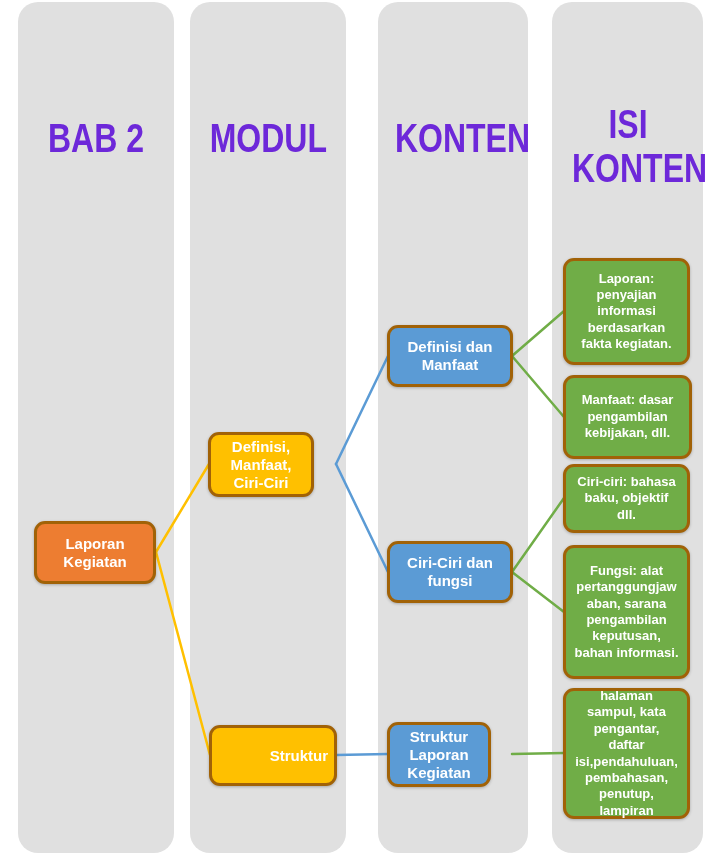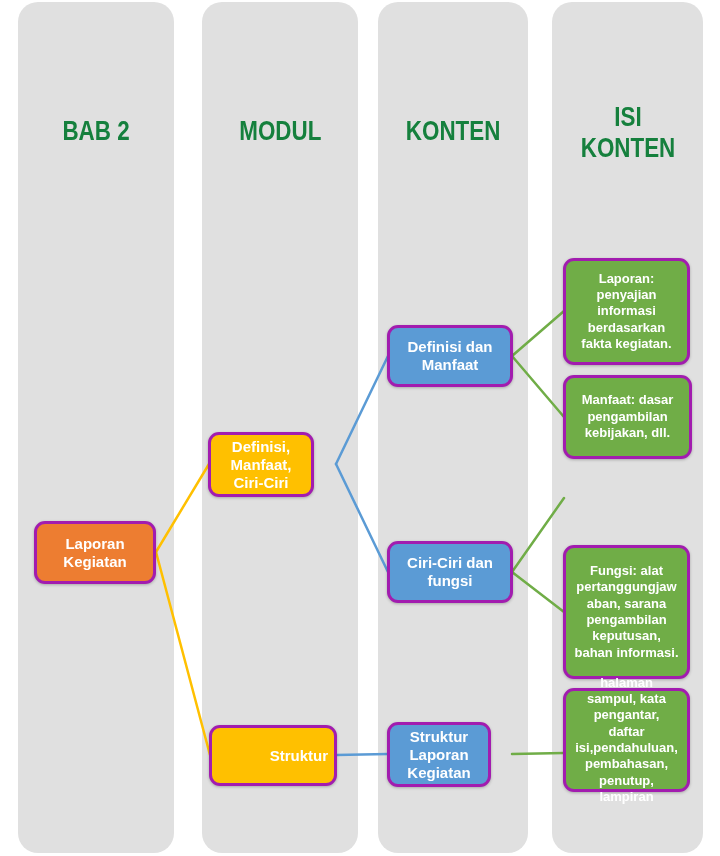--- a/index.html
+++ b/index.html
@@ -15,33 +15,33 @@
 
   .column {
     position: absolute;
     top: 2px;
     height: 851px;
     border-radius: 20px;
     background: #E0E0E0;
     z-index: 0;
   }
   .col-1 { left: 18px;  width: 156px; }
-  .col-2 { left: 202px; width: 156px; }
+  .col-2 { left: 190px; width: 156px; }
   .col-3 { left: 378px; width: 150px; }
   .col-4 { left: 552px; width: 151px; }
 
   .col-header {
     position: absolute;
     top: 114px;
     left: 0; right: 0;
     text-align: center;
     font-weight: bold;
-    font-size: 28px;
+    font-size: 40px;
     line-height: 1.1;
-    color: #15803d;
+    color: #6d28d9;
   }
   .col-header > span {
     display: inline-block;
     transform: scaleX(0.8);
     transform-origin: center;
     white-space: nowrap;
   }
   .col-header.two-line { top: 100px; }
   .col-header.two-line > span {
     white-space: normal;
@@ -51,21 +51,21 @@
   .connectors {
     position: absolute;
     top: 0; left: 0;
     z-index: 1;
   }
 
   .node {
     position: absolute;
     z-index: 2;
     box-sizing: border-box;
-    border: 3px solid #a21caf;
+    border: 3px solid #a16207;
     border-radius: 11px;
     color: #ffffff;
     font-weight: bold;
     text-align: center;
     display: flex;
     align-items: center;
     justify-content: center;
     box-shadow: 0 1px 3px rgba(0,0,0,0.25);
   }
   .node > span { display: block; width: 100%; }
@@ -78,21 +78,21 @@
   #n-root   { left: 34px;  top: 521px; width: 122px; height: 63px; }
   #n-mod1   { left: 208px; top: 432px; width: 106px; height: 65px; }
   #n-mod2   { left: 209px; top: 725px; width: 128px; height: 61px; text-align: right; }
   #n-kon1   { left: 387px; top: 325px; width: 126px; height: 62px; }
   #n-kon2   { left: 387px; top: 541px; width: 126px; height: 62px; }
   #n-kon3   { left: 387px; top: 722px; width: 104px; height: 65px; }
   #n-isi1   { left: 563px; top: 258px; width: 127px; height: 107px; }
   #n-isi2   { left: 563px; top: 375px; width: 129px; height: 84px; }
   #n-isi3   { left: 563px; top: 464px; width: 127px; height: 69px; }
   #n-isi4   { left: 563px; top: 545px; width: 127px; height: 134px; }
-  #n-isi5   { left: 563px; top: 688px; width: 127px; height: 104px; }
+  #n-isi5   { left: 563px; top: 688px; width: 127px; height: 131px; }
 </style>
 </head>
 <body>
 
 <div class="canvas">
 
   <div class="column col-1" style="background: rgb(224, 224, 224);">
     <div class="col-header"><span>BAB 2</span></div>
   </div>
   <div class="column col-2" style="background: rgb(224, 224, 224);">
@@ -138,20 +138,23 @@
   <div id="n-kon3" class="node node-lg" style="background: rgb(91, 155, 213);">
     <span>Struktur Laporan Kegiatan</span>
   </div>
 
   <div id="n-isi1" class="node node-sm" style="background: rgb(112, 173, 71);">
     <span>Laporan: penyajian informasi berdasarkan fakta kegiatan.</span>
   </div>
   <div id="n-isi2" class="node node-sm" style="background: rgb(112, 173, 71);">
     <span>Manfaat: dasar pengambilan kebijakan, dll.</span>
   </div>
+  <div id="n-isi3" class="node node-sm" style="background: rgb(112, 173, 71);">
+    <span>Ciri-ciri: bahasa baku, objektif dll.</span>
+  </div>
   <div id="n-isi4" class="node node-sm" style="background: rgb(112, 173, 71);">
     <span>Fungsi:  alat pertanggungjawaban, sarana pengambilan keputusan, bahan informasi.</span>
   </div>
   <div id="n-isi5" class="node node-sm" style="background: rgb(112, 173, 71);">
     <span>halaman sampul, kata pengantar, daftar isi,pendahuluan, pembahasan, penutup, lampiran</span>
   </div>
 
 </div>
 
 </body></html>

